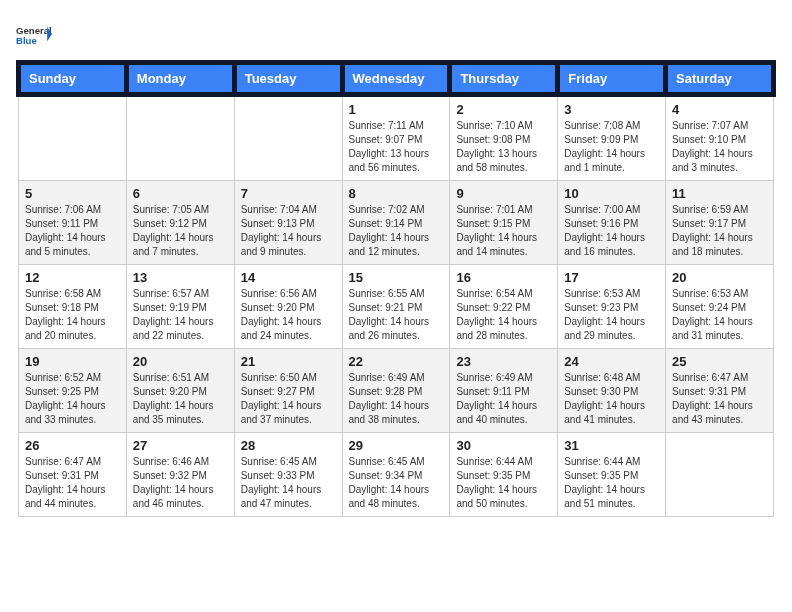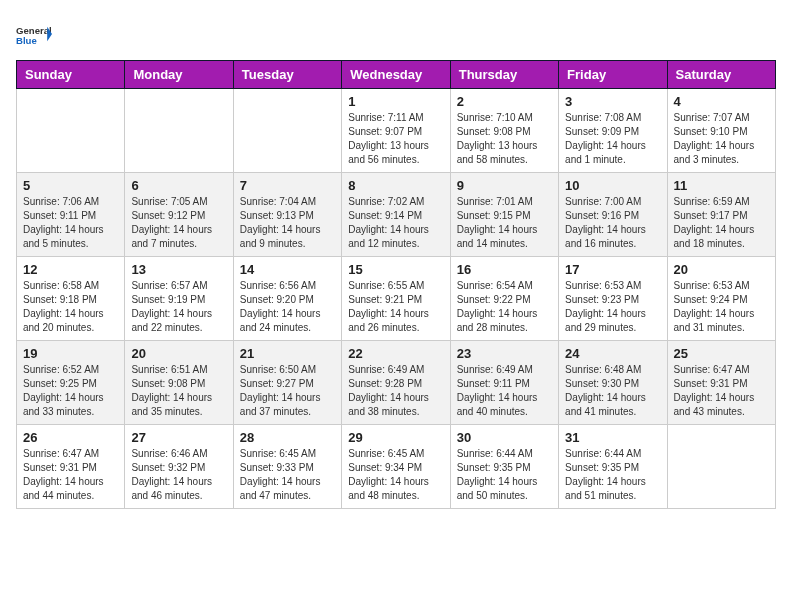--- a/index.html
+++ b/index.html
@@ -32,27 +32,27 @@
     .location-title {
       font-size: 14px;
       color: #555;
     }
     .calendar {
       width: 100%;
       border-collapse: collapse;
       border: 1px solid #ccc;
     }
     .calendar th {
-      background-color: #a21caf;
+      background-color: #3b82f6;
       color: #fff;
       text-align: left;
       padding: 6px 8px;
       font-size: 13px;
       font-weight: bold;
-      border: 1px solid #0f172a;
+      border: 5px solid #0f172a;
     }
     .calendar td {
       vertical-align: top;
       border: 1px solid #ccc;
       padding: 5px 6px;
       width: 108px;
       min-height: 80px;
       background: #fff;
     }
     .calendar tr:nth-child(even) td {
@@ -229,21 +229,21 @@
       <tr>
         <td>
           <div class="day-number">19</div>
           <div class="day-info">Sunrise: 6:52 AM
 Sunset: 9:25 PM
 Daylight: 14 hours and 33 minutes.</div>
         </td>
         <td>
           <div class="day-number">20</div>
           <div class="day-info">Sunrise: 6:51 AM
-Sunset: 9:08 PM
+Sunset: 9:20 PM
 Daylight: 14 hours and 35 minutes.</div>
         </td>
         <td>
           <div class="day-number">21</div>
           <div class="day-info">Sunrise: 6:50 AM
 Sunset: 9:27 PM
 Daylight: 14 hours and 37 minutes.</div>
         </td>
         <td>
           <div class="day-number">22</div>

